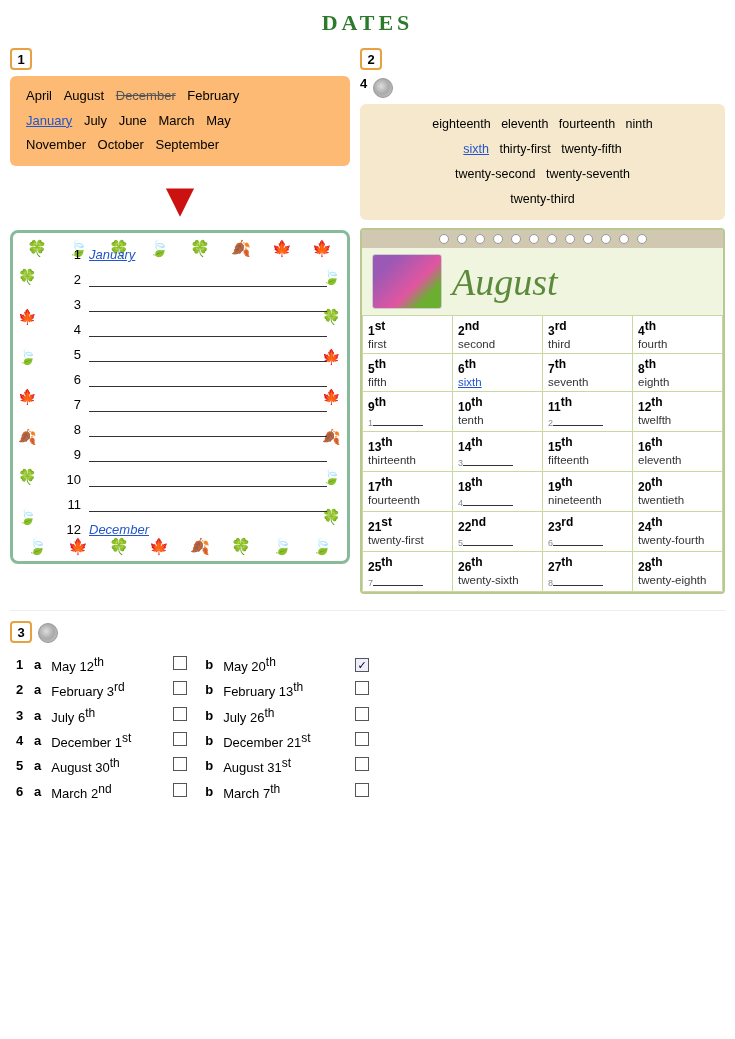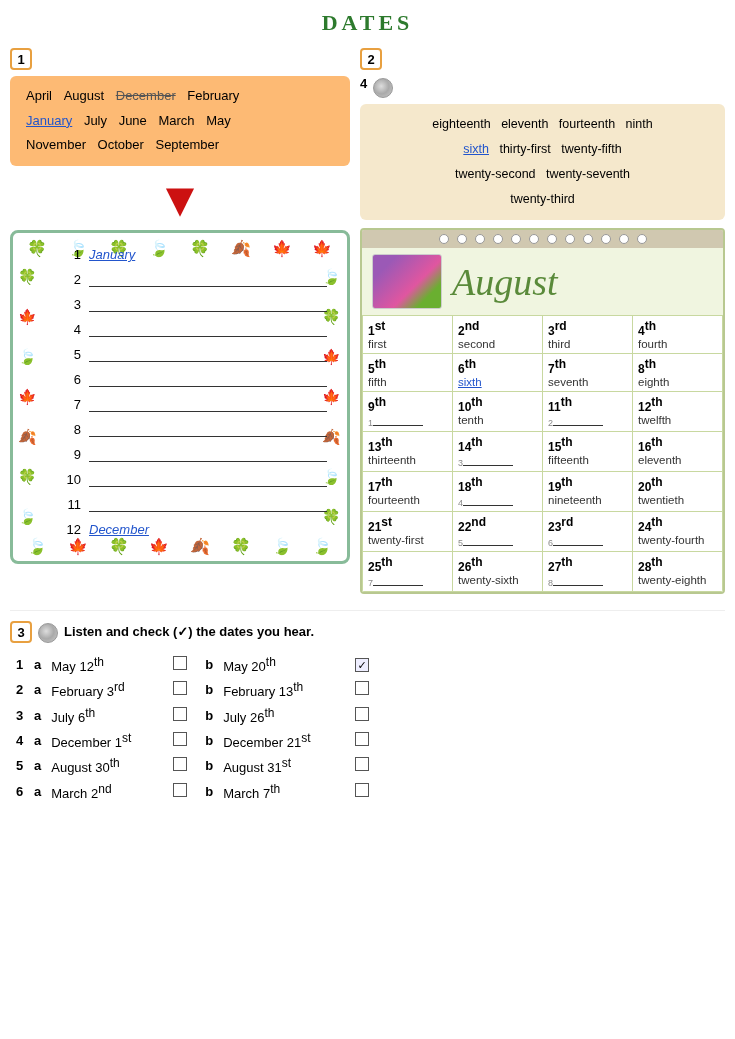--- a/index.html
+++ b/index.html
@@ -558,21 +558,20 @@
       </tbody>
         </table>
     </div>
   </div>
 </div>
 
 <div class="section3">
   <div class="section3-header">
     <div class="section-num">3</div>
     <div class="cd-icon"></div>
-    <div class="section-text">Listen and check (✓) the dates you hear.</div>
   </div>
 
   <table class="listen-table">
     <tbody>
         <tr>
       <td style="width:16px; font-weight:bold;">1</td>
       <td style="width:10px; font-weight:bold;">a</td>
       <td style="width:120px;">May 12<sup>th</sup></td>
       <td style="width:30px;">
         <div class="checkbox"></div>

